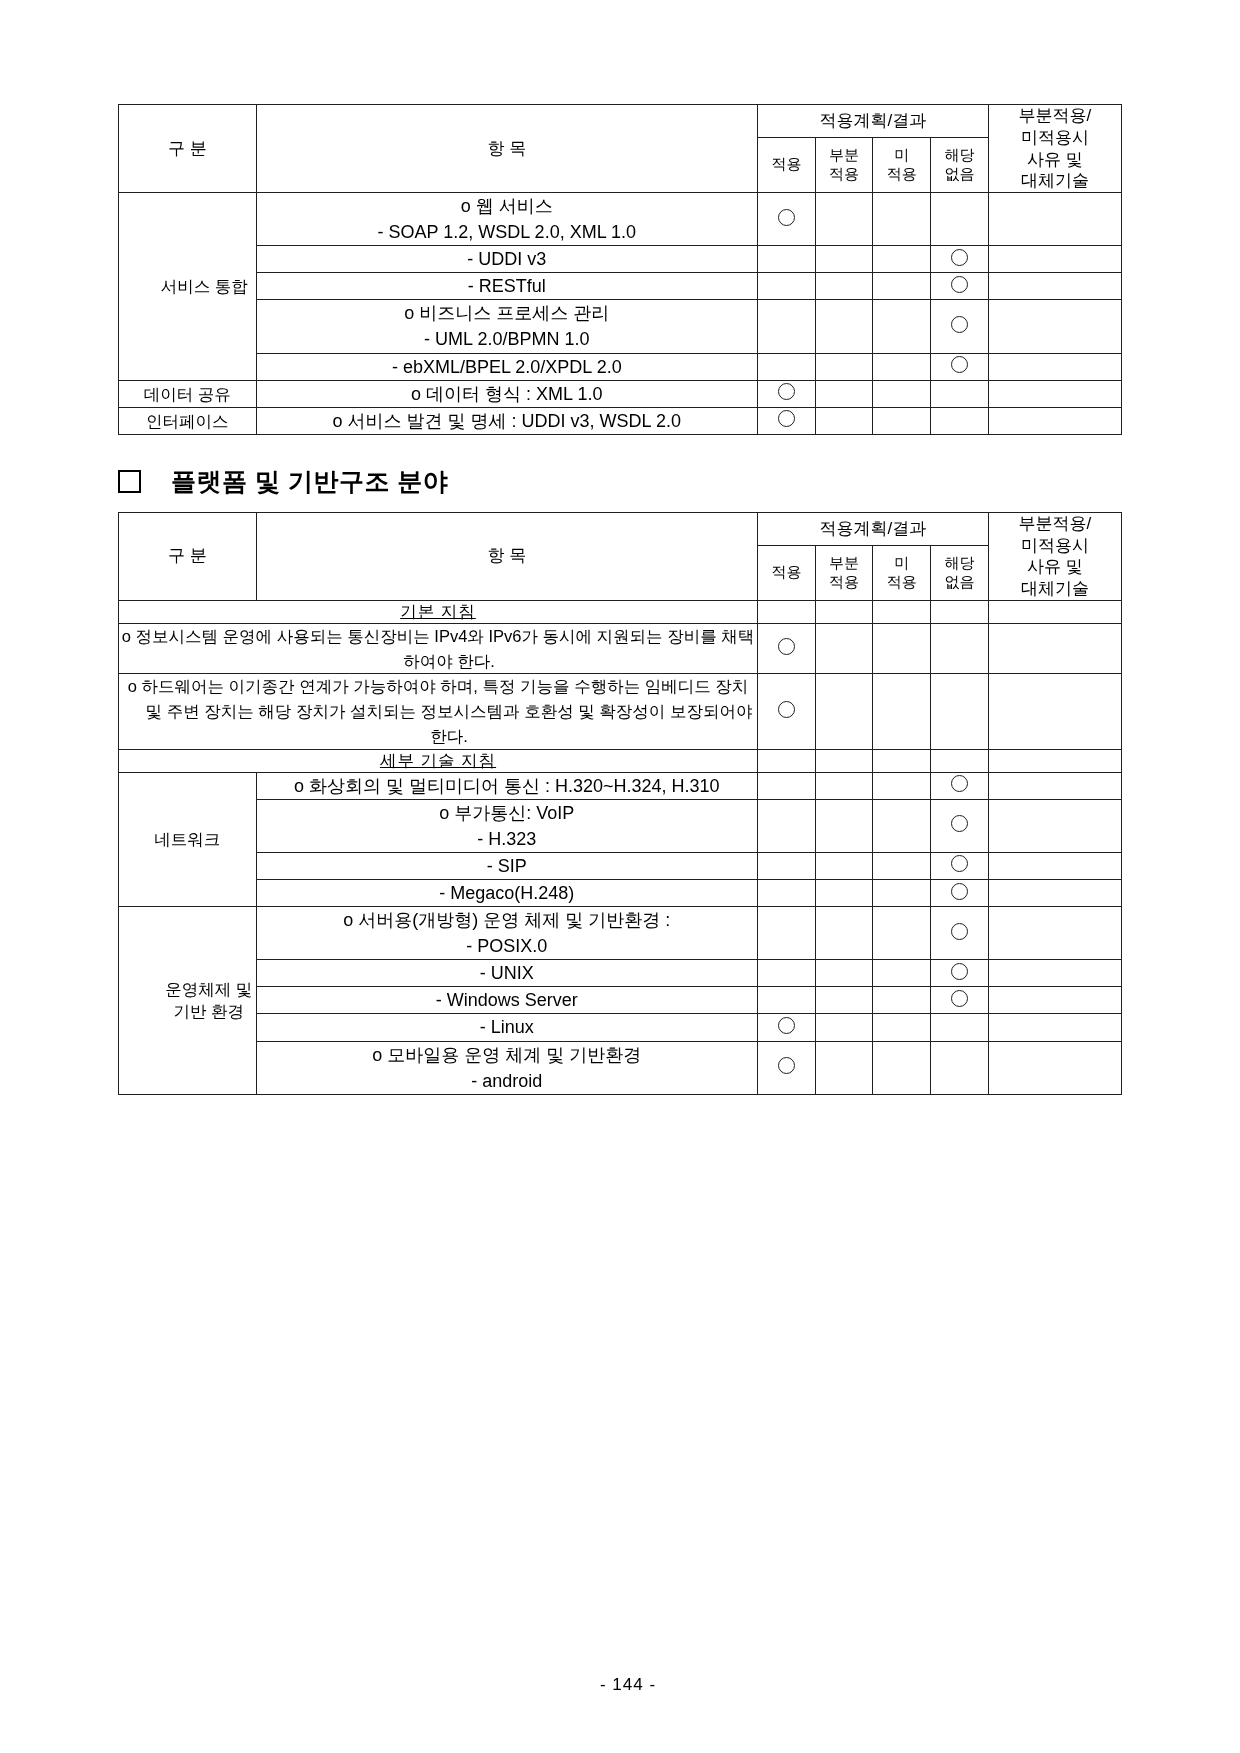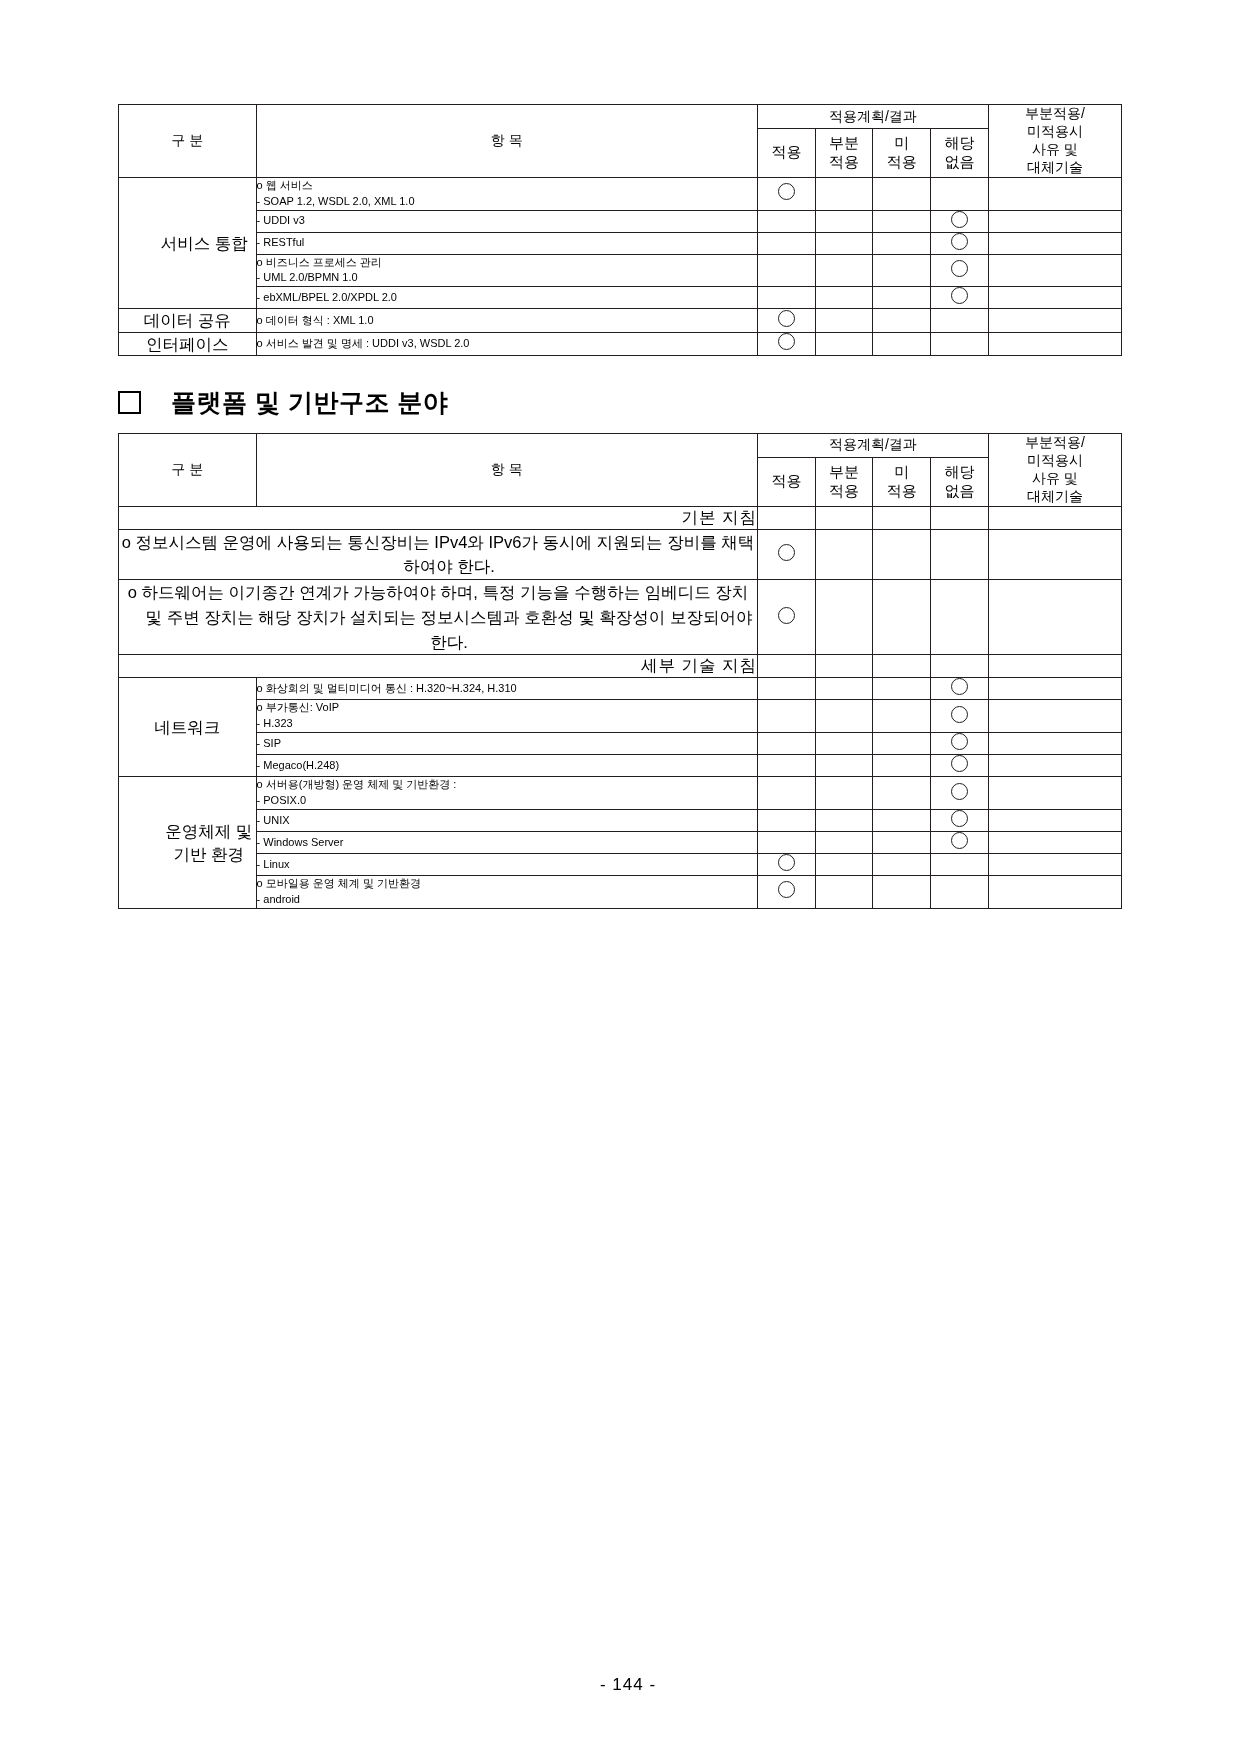--- a/index.html
+++ b/index.html
@@ -30,50 +30,51 @@
   table.doc td, table.doc th {
     border: 1px solid #231f20;
     padding: 0;
     vertical-align: middle;
     font-weight: normal;
   }
   .hdr-cell {
     text-align: center;
     line-height: 1.28;
     padding: 6px 4px;
-    font-size: 14px;
+    font-size: 17px;
   }
   .hdr-small {
     text-align: center;
     line-height: 1.25;
     padding: 4px 2px;
     font-size: 15px;
   }
   .cat-cell {
     text-align: center;
     padding: 8px 4px;
     line-height: 1.35;
     font-size: 16.5px;
   }
   .item-cell {
-    text-align: left;
+    text-align: center;
     padding: 9px 10px 9px 12px;
     line-height: 1.45;
-    font-size: 11px;
+    font-size: 18px;
     white-space: pre-line;
   }
   .mark-cell {
     text-align: center;
     font-size: 16px;
   }
   .full-cell {
-    text-align: right;
+    text-align: center;
     padding: 10px 4px;
     font-size: 16.5px;
     letter-spacing: 1px;
+    text-decoration: underline;
   }
   .guide-cell {
     text-align: center;
     padding: 10px 12px 10px 14px;
     line-height: 1.5;
     font-size: 16.5px;
   }
   .guide-cell .hang {
     display: block;
     padding-left: 22px;

